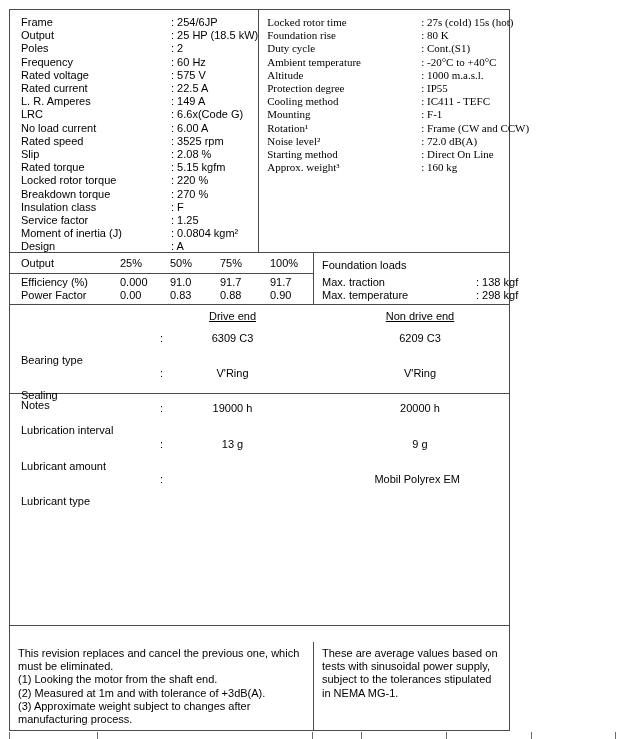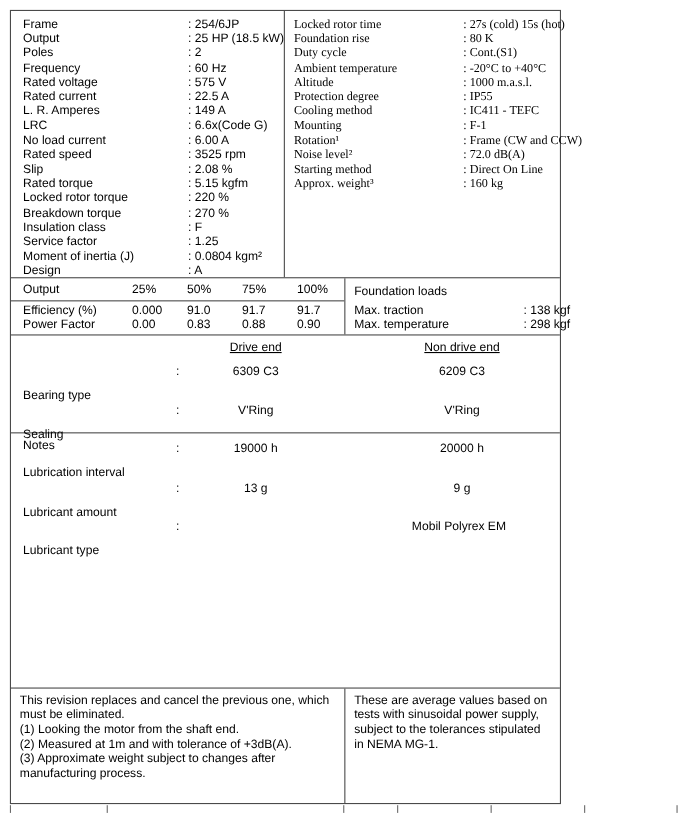--- a/index.html
+++ b/index.html
@@ -36,21 +36,21 @@
   .b-row { display:flex; line-height:13.2px; white-space:nowrap; }
   .b-label { width:150px; padding-left:11px; flex-shrink:0;margin-top:22px; }
   .b-colon { width:10px; flex-shrink:0; }
   .b-drive { width:125px; text-align:center; flex-shrink:0; }
   .b-nondrive { width:250px; text-align:center; flex-shrink:0; }
   .b-wide { width:290px; text-align:right; flex-shrink:0; }
   .b-underline { text-decoration:underline; }
   
   .sec-notes { height:232px; border-bottom:1px solid #4a4a4a; padding:5px 0 0 11px; }
   
-  .sec-foot { display:flex; flex:1; }
+  .sec-foot { display:flex; flex:1;margin-top:16px; }
   .foot-left { width:304px; border-right:1px solid #4a4a4a; padding:5px 4px 0 8px; }
   .foot-right { flex:1; padding:5px 10px 0 8px; }
   .foot-line { line-height:13.2px; }
   
   .tick { position:absolute; top:732px; width:1px; height:7px; background:#6a6a6a; }
 </style>
 </head>
 <body>
 
 <div class="sheet">

